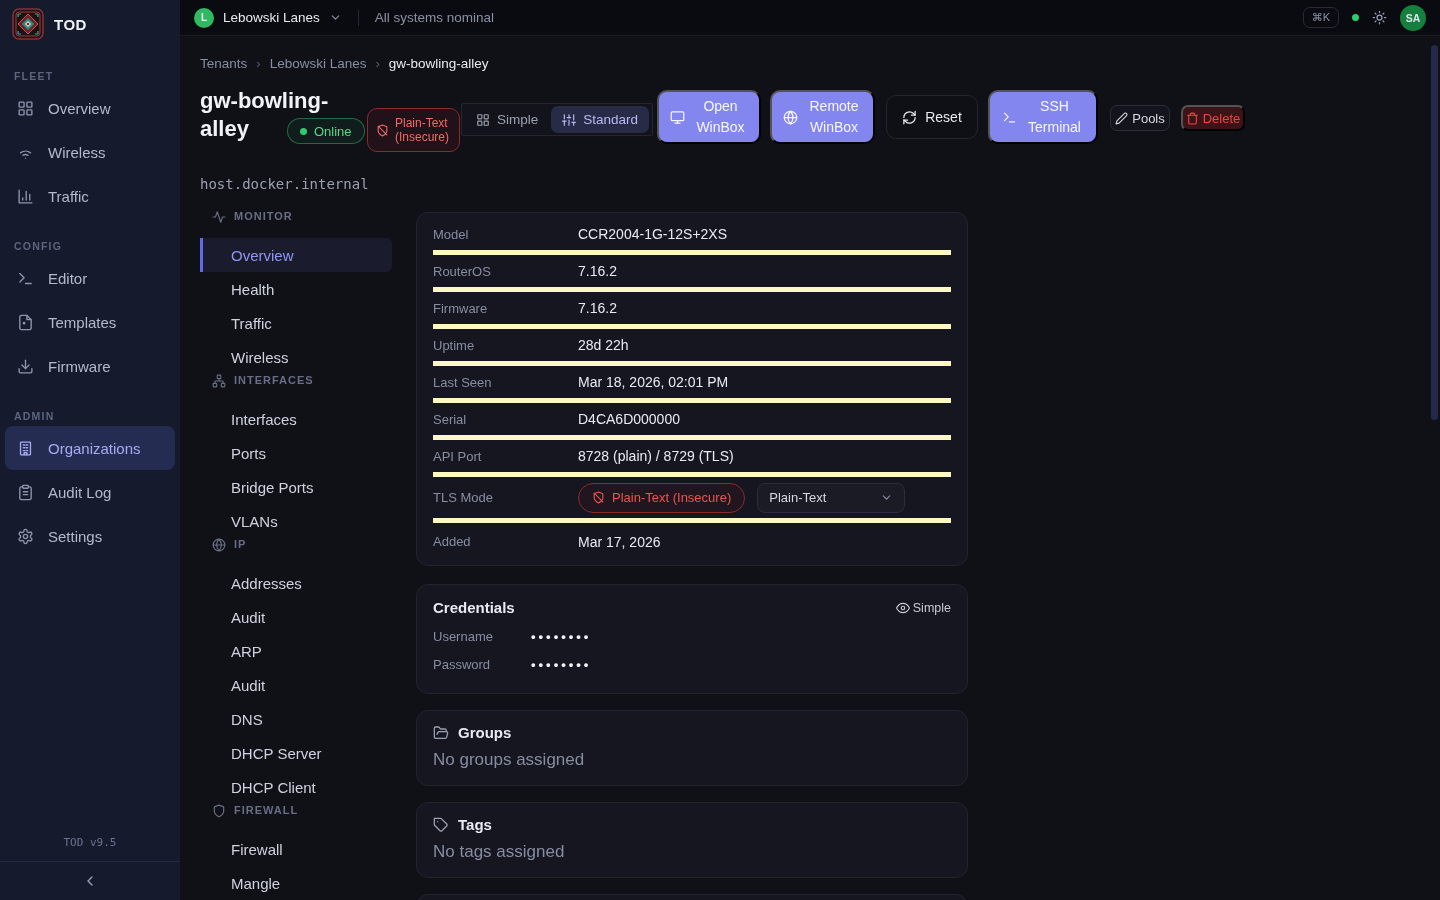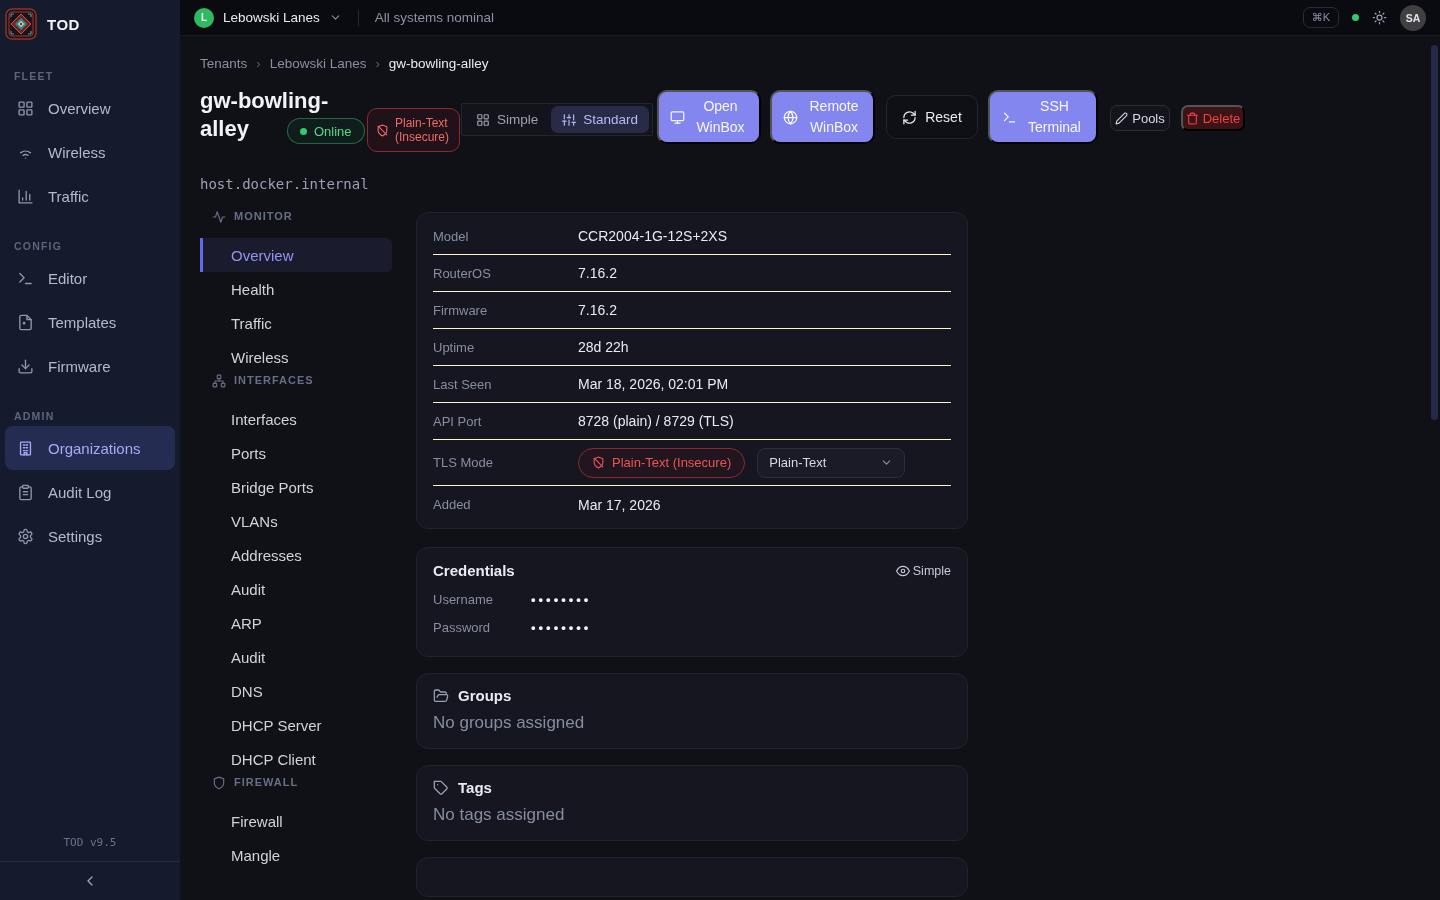--- a/index.html
+++ b/index.html
@@ -2,21 +2,21 @@
 <html><head>
 <meta charset="utf-8">
 <style>
   * { margin:0; padding:0; box-sizing:border-box; }
   html,body { width:1440px; height:900px; overflow:hidden; }
   body { font-family:"Liberation Sans", sans-serif; background:#101117; color:#e9ebf2; }
   .app { position:relative; width:1440px; height:900px; }
 
   
   .sidebar { position:absolute; left:0; top:0; width:180px; height:900px; background:#151b2c; z-index:3; }
-  .logo-row { display:flex; align-items:center; gap:10px; padding:8px 5px; height:48px; }
+  .logo-row { display:flex; align-items:center; gap:10px; padding:8px 12px; height:48px; }
   .logo-box { width:32px; height:32px; border-radius:6px; flex:0 0 32px; }
   .brand-name { font-size:15px; font-weight:700; letter-spacing:.5px; color:#f2f4fa; }
   .side-label { margin:22px 14px 4px; font-size:10.5px; font-weight:700; letter-spacing:1.2px; color:#5d657e; }
   .side-item { display:flex; align-items:center; gap:14px; height:44px; margin:0 5px; padding:0 12px; border-radius:8px; color:#b3bacb; font-size:15px; cursor:pointer; }
   .side-item .ic { color:#8e96ad; }
   .side-item.active { background:#252c52; color:#a6abf4; }
   .side-item.active .ic { color:#a6abf4; }
   .side-bottom { position:absolute; left:0; right:0; bottom:0; }
   .version { text-align:center; font-family:"DejaVu Sans Mono", monospace; font-size:11px; color:#6b7390; padding-bottom:12px; }
   .side-sep { border:none; border-top:1px solid #232a42; }
@@ -27,21 +27,21 @@
   .tenant-chip { display:flex; align-items:center; gap:9px; cursor:pointer; }
   .tenant-avatar { width:20px; height:20px; border-radius:50%; background:#2fb960; color:#eafff2; font-size:10px; font-weight:700; display:flex; align-items:center; justify-content:center; }
   .tenant-name { font-size:13.5px; color:#e7e9f1; }
   .chev { color:#8a90a4; }
   .vdiv { width:1px; height:16px; background:#262a38; margin:0 16px; }
   .sys-status { font-size:13.5px; color:#8b91a5; }
   .topbar-right { margin-left:auto; display:flex; align-items:center; gap:13px; }
   .kbd { border:1px solid #272b3b; border-radius:7px; padding:3px 8px; font-size:11px; color:#8a90a4; cursor:pointer; }
   .status-dot { width:7px; height:7px; border-radius:50%; background:#2ecc71; }
   .icon-btn { color:#9aa0b4; display:flex; cursor:pointer; }
-  .user-avatar { width:26px; height:26px; border-radius:50%; background:#404040; color:#dfe2ee; font-size:10.5px; font-weight:700; display:flex; align-items:center; justify-content:center; cursor:pointer; }
+  .user-avatar { width:26px; height:26px; border-radius:50%; background:#15803d; color:#dfe2ee; font-size:10.5px; font-weight:700; display:flex; align-items:center; justify-content:center; cursor:pointer; }
 
   
   .content { position:absolute; left:180px; top:36px; width:1260px; height:864px; background:#101117; }
   .breadcrumb { position:absolute; left:20px; top:20px; display:flex; align-items:center; gap:9px; font-size:13.5px; color:#878ea2; }
   .crumb-current { color:#e9ebf2; }
   .crumb-sep { color:#565d72; font-size:13px; }
 
   .page-title { position:absolute; left:20px; top:51px; width:132px; font-size:22px; line-height:28px; font-weight:600; color:#f2f3f8; }
   .host-line { position:absolute; left:20px; top:140px; font-family:"DejaVu Sans Mono", monospace; font-size:14px; color:#9aa0b2; }
 
@@ -67,21 +67,21 @@
   
   .subnav { position:absolute; left:20px; top:174px; width:192px; }
   .subnav-header { display:flex; gap:8px; height:28px; padding-left:12px; color:#676e85; font-size:11px; font-weight:700; letter-spacing:1px; }
   .subnav-item { display:flex; align-items:center; height:34px; padding-left:28px; border-left:3px solid transparent; font-size:15px; color:#ced3de; border-radius:6px; cursor:pointer; }
   .subnav-item.active { background:#1a1c2d; border-left-color:#6568ee; color:#9195f2; border-top-left-radius:0; border-bottom-left-radius:0; }
 
   
   .cards { position:absolute; left:236px; top:176px; width:552px; }
   .card { background:#15161f; border:1px solid #21232f; border-radius:12px; }
   .card-detail { padding:5px 0; }
-  .drow { display:flex; align-items:center; height:37px; margin:0 16px; border-bottom:1px solid #fef9c3; }
+  .drow { display:flex; align-items:center; height:37px; margin:0 16px; border-bottom:5px solid #fef9c3; }
   .drow:last-child { border-bottom:none; }
   .drow-tall { height:46px; }
   .dlabel { flex:0 0 145px; font-size:13px; color:#878ea2; }
   .dvalue { font-size:14px; color:#e9ebf2; }
   .tls-wrap { display:flex; align-items:center; gap:12px; }
   .tls-badge { display:flex; align-items:center; gap:7px; height:30px; padding:0 13px; border:1px solid #8b2a2e; background:rgba(150,30,35,.1); border-radius:15px; color:#ef5350; font-size:13px; }
   .tls-select { display:flex; align-items:center; justify-content:space-between; width:148px; height:30px; padding:0 11px; background:#1a1b24; border:1px solid #2c2e3e; border-radius:8px; font-size:13px; color:#d5d9e3; cursor:pointer; }
 
   .card-cred { margin-top:18px; height:110px; padding:14px 16px; }
   .cred-head { display:flex; align-items:center; justify-content:space-between; }
@@ -373,20 +373,28 @@
       <div class="subnav-item">
           <span>Ports</span>
         </div>
       <div class="subnav-item">
           <span>Bridge Ports</span>
         </div>
       <div class="subnav-item">
           <span>VLANs</span>
         </div>
 
+      <div class="subnav-header">
+        <svg class="ic" width="14" height="14" viewBox="0 0 24 24" fill="none" stroke="currentColor" stroke-width="2" stroke-linecap="round" stroke-linejoin="round">
+            <circle cx="12" cy="12" r="10"></circle>
+            <line x1="2" y1="12" x2="22" y2="12"></line>
+            <path d="M12 2a15.3 15.3 0 0 1 4 10 15.3 15.3 0 0 1-4 10 15.3 15.3 0 0 1-4-10 15.3 15.3 0 0 1 4-10z"></path>
+          </svg>
+        <span>IP</span>
+      </div>
       <div class="subnav-item">
           <span>Addresses</span>
         </div>
       <div class="subnav-item">
           <span>Audit</span>
         </div>
       <div class="subnav-item">
           <span>ARP</span>
         </div>
       <div class="subnav-item">
@@ -431,20 +439,24 @@
           <span class="dlabel">Firmware</span>
           <span class="dvalue">7.16.2</span>
         </div>
         <div class="drow">
           <span class="dlabel">Uptime</span>
           <span class="dvalue">28d 22h</span>
         </div>
         <div class="drow">
           <span class="dlabel">Last Seen</span>
           <span class="dvalue">Mar 18, 2026, 02:01 PM</span>
+        </div>
+        <div class="drow">
+          <span class="dlabel">Serial</span>
+          <span class="dvalue">D4CA6D000000</span>
         </div>
         <div class="drow">
           <span class="dlabel">API Port</span>
           <span class="dvalue">8728 (plain) / 8729 (TLS)</span>
         </div>
         <div class="drow drow-tall">
           <span class="dlabel">TLS Mode</span>
           <span class="tls-wrap">
             <span class="tls-badge">
               <svg class="ic" width="13" height="13" viewBox="0 0 24 24" fill="none" stroke="currentColor" stroke-width="2" stroke-linecap="round" stroke-linejoin="round">

